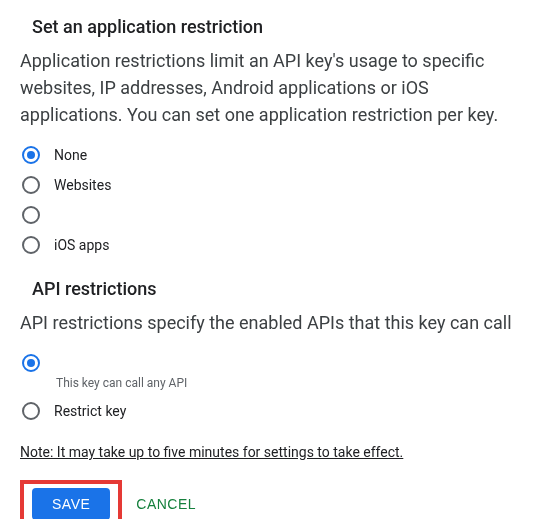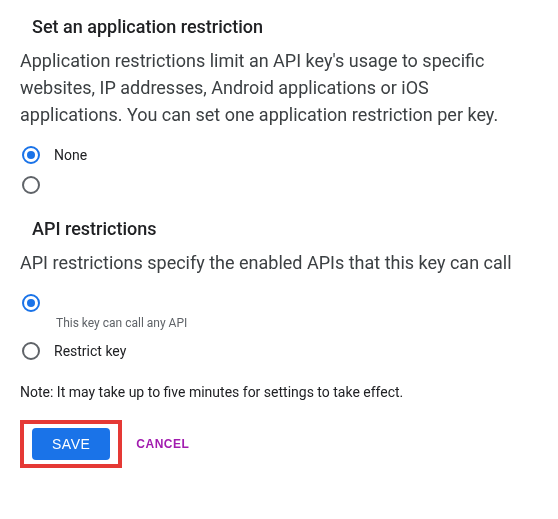--- a/index.html
+++ b/index.html
@@ -69,20 +69,21 @@
       font-size: 12px;
       color: #5f6368;
       margin-left: 34px;
       margin-top: -8px;
     }
     .note {
       font-size: 14px;
       color: #202124;
       margin-top: 6px;
       margin-bottom: 20px;
+      text-decoration: underline;
     }
     .button-row {
       display: flex;
       align-items: center;
     }
     .highlight-box {
       border: 4px solid #e53935;
       padding: 4px 8px;
       display: inline-flex;
       align-items: center;
@@ -93,44 +94,52 @@
       border: none;
       font-size: 14px;
       font-weight: 500;
       letter-spacing: 0.5px;
       padding: 8px 20px;
       border-radius: 4px;
       cursor: pointer;
     }
     .cancel-btn {
       background: none;
-      color: #a21caf;
+      color: #15803d;
       border: none;
-      font-size: 12px;
-      font-weight: 700;
+      font-size: 14px;
+      font-weight: 400;
       letter-spacing: 0.5px;
       margin-left: 14px;
       cursor: pointer;
     }
   </style>
 </head>
 <body>
 
 <h2 class="section-title">Set an application restriction</h2>
 <p class="section-desc">Application restrictions limit an API key's usage to specific websites, IP addresses, Android applications or iOS applications. You can set one application restriction per key.</p>
 
 <div class="radio-group">
   <label class="radio-item">
     <span class="radio-circle selected">
         <span class="radio-dot"></span>
       </span>
     <span class="radio-label">None</span>
   </label>
   <label class="radio-item">
     <span class="radio-circle"></span>
+    <span class="radio-label">Websites</span>
+  </label>
+  <label class="radio-item">
+    <span class="radio-circle"></span>
+  </label>
+  <label class="radio-item">
+    <span class="radio-circle"></span>
+    <span class="radio-label">iOS apps</span>
   </label>
 </div>
 
 <h2 class="section-title">API restrictions</h2>
 <p class="section-desc">API restrictions specify the enabled APIs that this key can call</p>
 
 <div class="radio-group">
   <label class="radio-item">
     <span class="radio-circle selected">
         <span class="radio-dot"></span>

